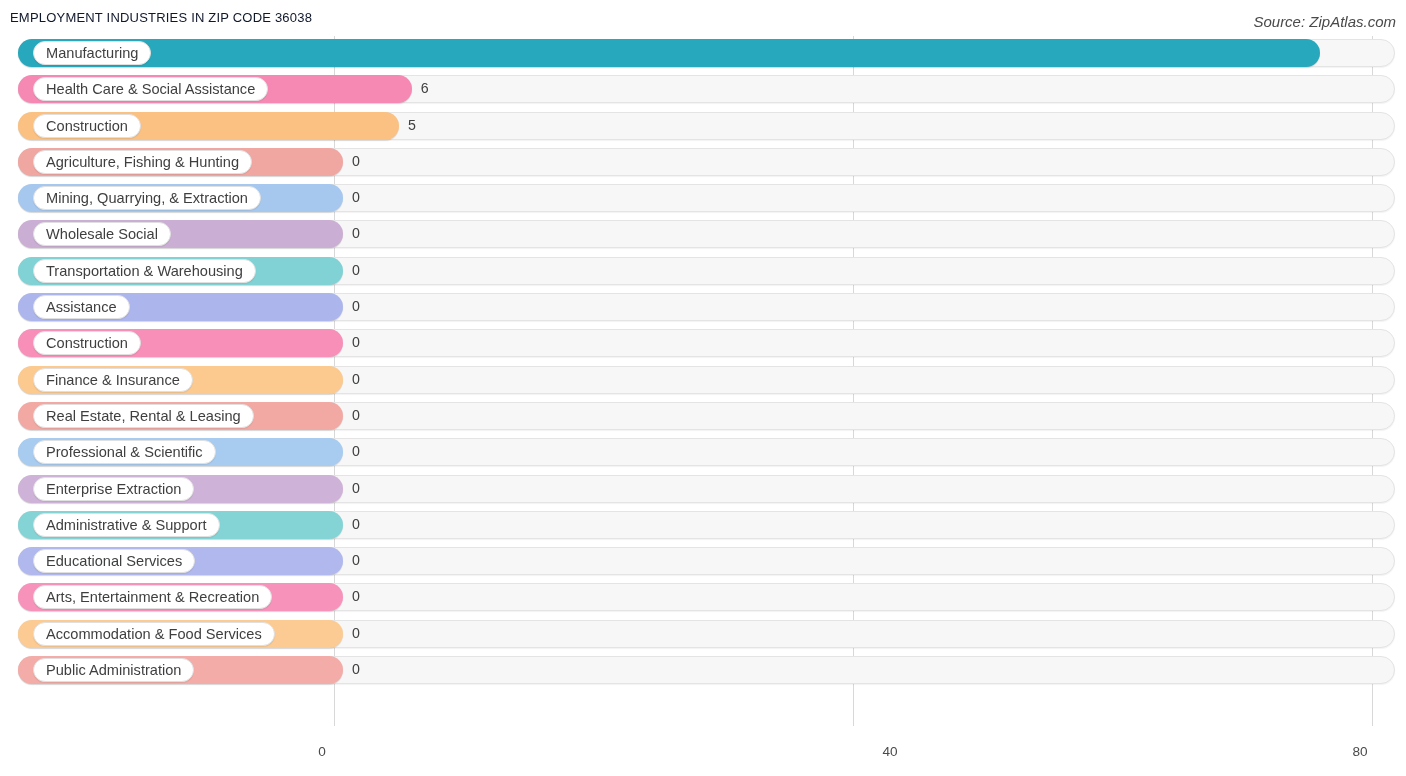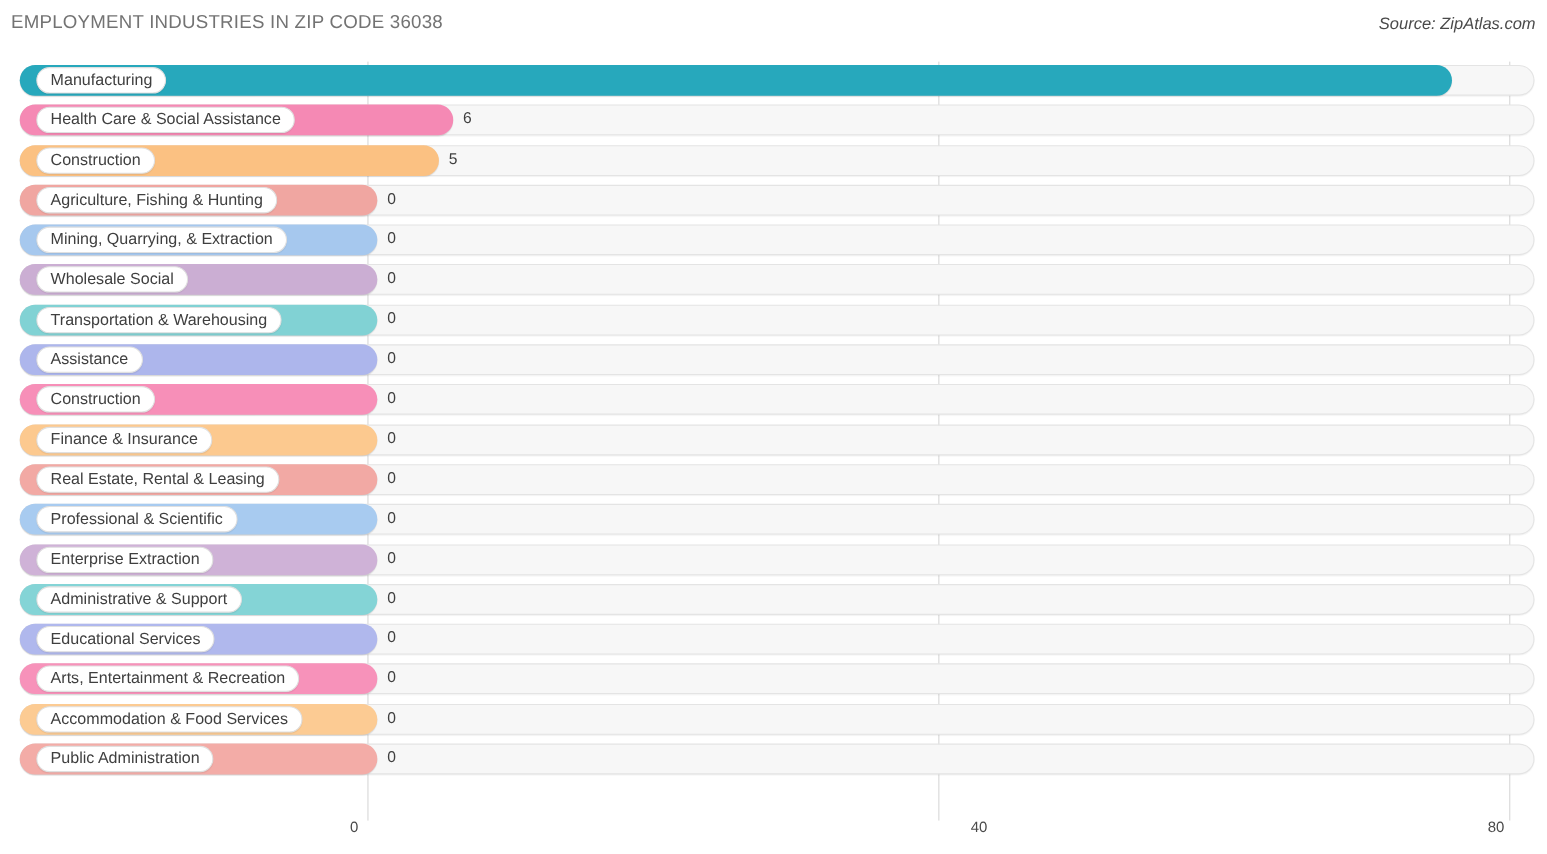--- a/index.html
+++ b/index.html
@@ -21,41 +21,41 @@
   .header {
     position: absolute;
     top: 0; left: 0;
     width: 1406px;
     height: 46px;
   }
   .chart-title {
     position: absolute;
     left: 10px;
     top: 10px;
-    font-size: 17px;
+    font-size: 13px;
     letter-spacing: 0.2px;
-    color: #737373;
+    color: #0f172a;
     font-weight: 400;
     white-space: nowrap;
   }
   .source-note {
     position: absolute;
     right: 10px;
     top: 13px;
     font-size: 15px;
     font-style: italic;
     color: #4a4a4a;
     white-space: nowrap;
   }
 
   
   .plot {
     position: absolute;
     left: 0;
-    top: 56px;
+    top: 36px;
     width: 1192px;
     height: 690px;
   }
   .gridlines {
     position: absolute;
     left: 0; top: 0;
     width: 1406px;
     height: 690px;
     pointer-events: none;
   }

